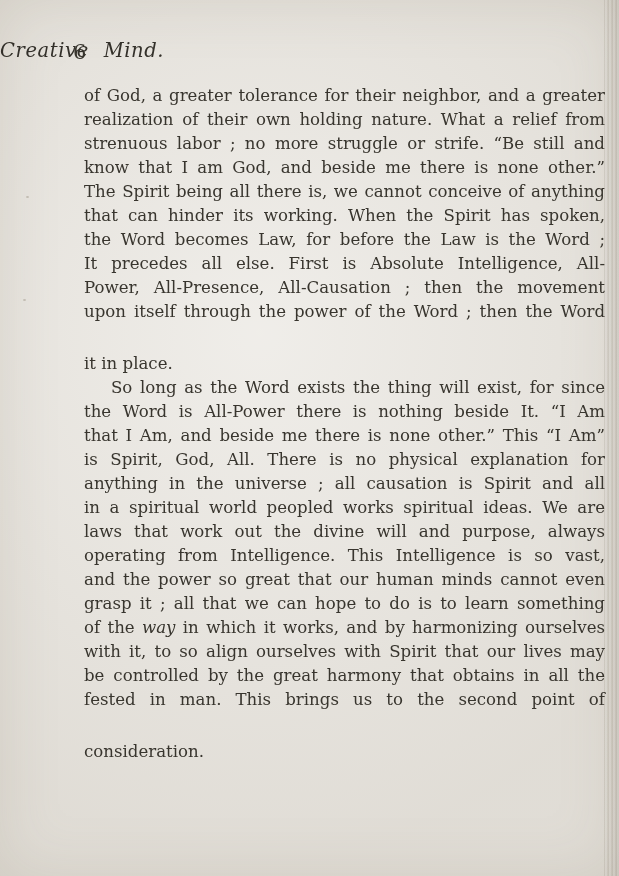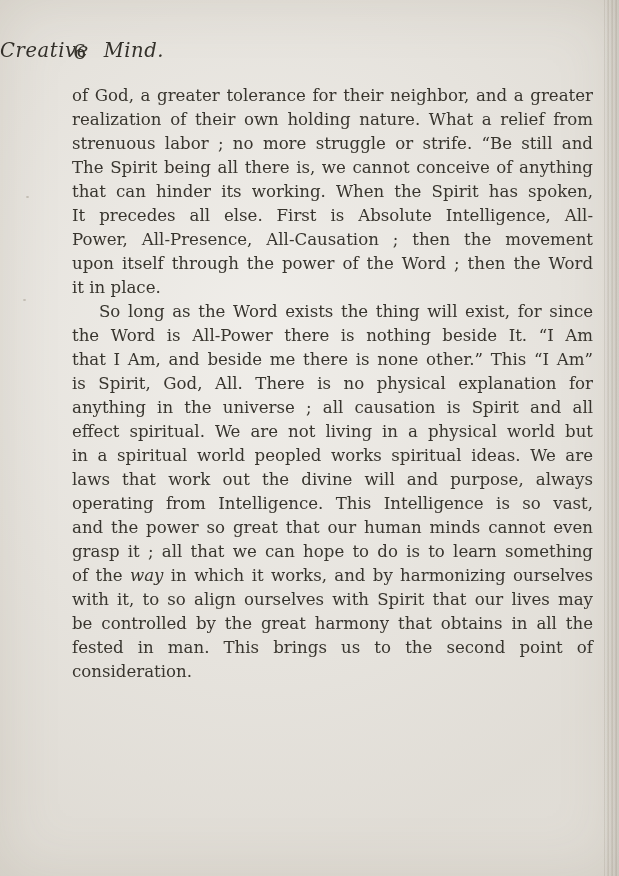--- a/index.html
+++ b/index.html
@@ -47,61 +47,62 @@
     width: 610px;
     text-align: left;
     font-style: italic;
     font-size: 19.5px;
     word-spacing: 8px;
     letter-spacing: 0.6px;
     color: #33302a;
   }
   .body-text {
     position: absolute;
-    top: 84px; left: 72px;
+    top: 84px; left: 84px;
     width: 521px;
     font-size: 16.6px;
     line-height: 24px;
   }
   .line {
     text-align: justify;
     text-align-last: justify;
   }
-  .line.last { text-align-last: left; }
+  .line.last { text-align-last: left; margin-top: 28px; }
   .line.indent { text-indent: 27px; }
   .italic { font-style: italic; }
 </style>
 </head>
 <body>
 
 <div class="page">
   <div class="header">
     <span class="page-number">6</span>
     <span class="running-title">Creative Mind.</span>
   </div>
 
   <div class="body-text">
       <div>
         <div class="line"><span>of God, a greater tolerance for their neighbor, and a greater</span></div>
         <div class="line"><span>realization of their own holding nature.  What a relief from</span></div>
         <div class="line"><span>strenuous labor ; no more struggle or strife.  “Be still and</span></div>
+        <div class="line"><span>know that I am God, and beside me there is none other.”</span></div>
         <div class="line"><span>The Spirit being all there is, we cannot conceive of anything</span></div>
         <div class="line"><span>that can hinder its working.  When the Spirit has spoken,</span></div>
+        <div class="line"><span>the Word becomes Law, for before the Law is the Word ;</span></div>
         <div class="line"><span>It precedes all else.  First is Absolute Intelligence, All-</span></div>
         <div class="line"><span>Power, All-Presence, All-Causation ; then the movement</span></div>
         <div class="line"><span>upon itself through the power of the Word ; then the Word</span></div>
         <div class="line last"><span>it in place.</span></div>
       </div>
       <div>
         <div class="line indent"><span>So long as the Word exists the thing will exist, for since</span></div>
         <div class="line"><span>the Word is All-Power there is nothing beside It.  “I Am</span></div>
         <div class="line"><span>that I Am, and beside me there is none other.”  This “I Am”</span></div>
         <div class="line"><span>is Spirit, God, All.  There is no physical explanation for</span></div>
         <div class="line"><span>anything in the universe ; all causation is Spirit and all</span></div>
-        <div class="line"><span>effect spiritual.  We are not living in a physical world but</span></div>
         <div class="line"><span>in a spiritual world peopled works spiritual ideas.  We are</span></div>
       </div>
       <div>
         <div class="line"><span>laws that work out the divine will and purpose, always</span></div>
         <div class="line"><span>operating from Intelligence.  This Intelligence is so vast,</span></div>
         <div class="line"><span>and the power so great that our human minds cannot even</span></div>
         <div class="line"><span>grasp it ; all that we can hope to do is to learn something</span></div>
         <div class="line"><span>of the </span><span class="italic">way</span><span> in which it works, and by harmonizing ourselves</span></div>
         <div class="line"><span>with it, to so align ourselves with Spirit that our lives may</span></div>
         <div class="line"><span>be controlled by the great harmony that obtains in all the</span></div>

